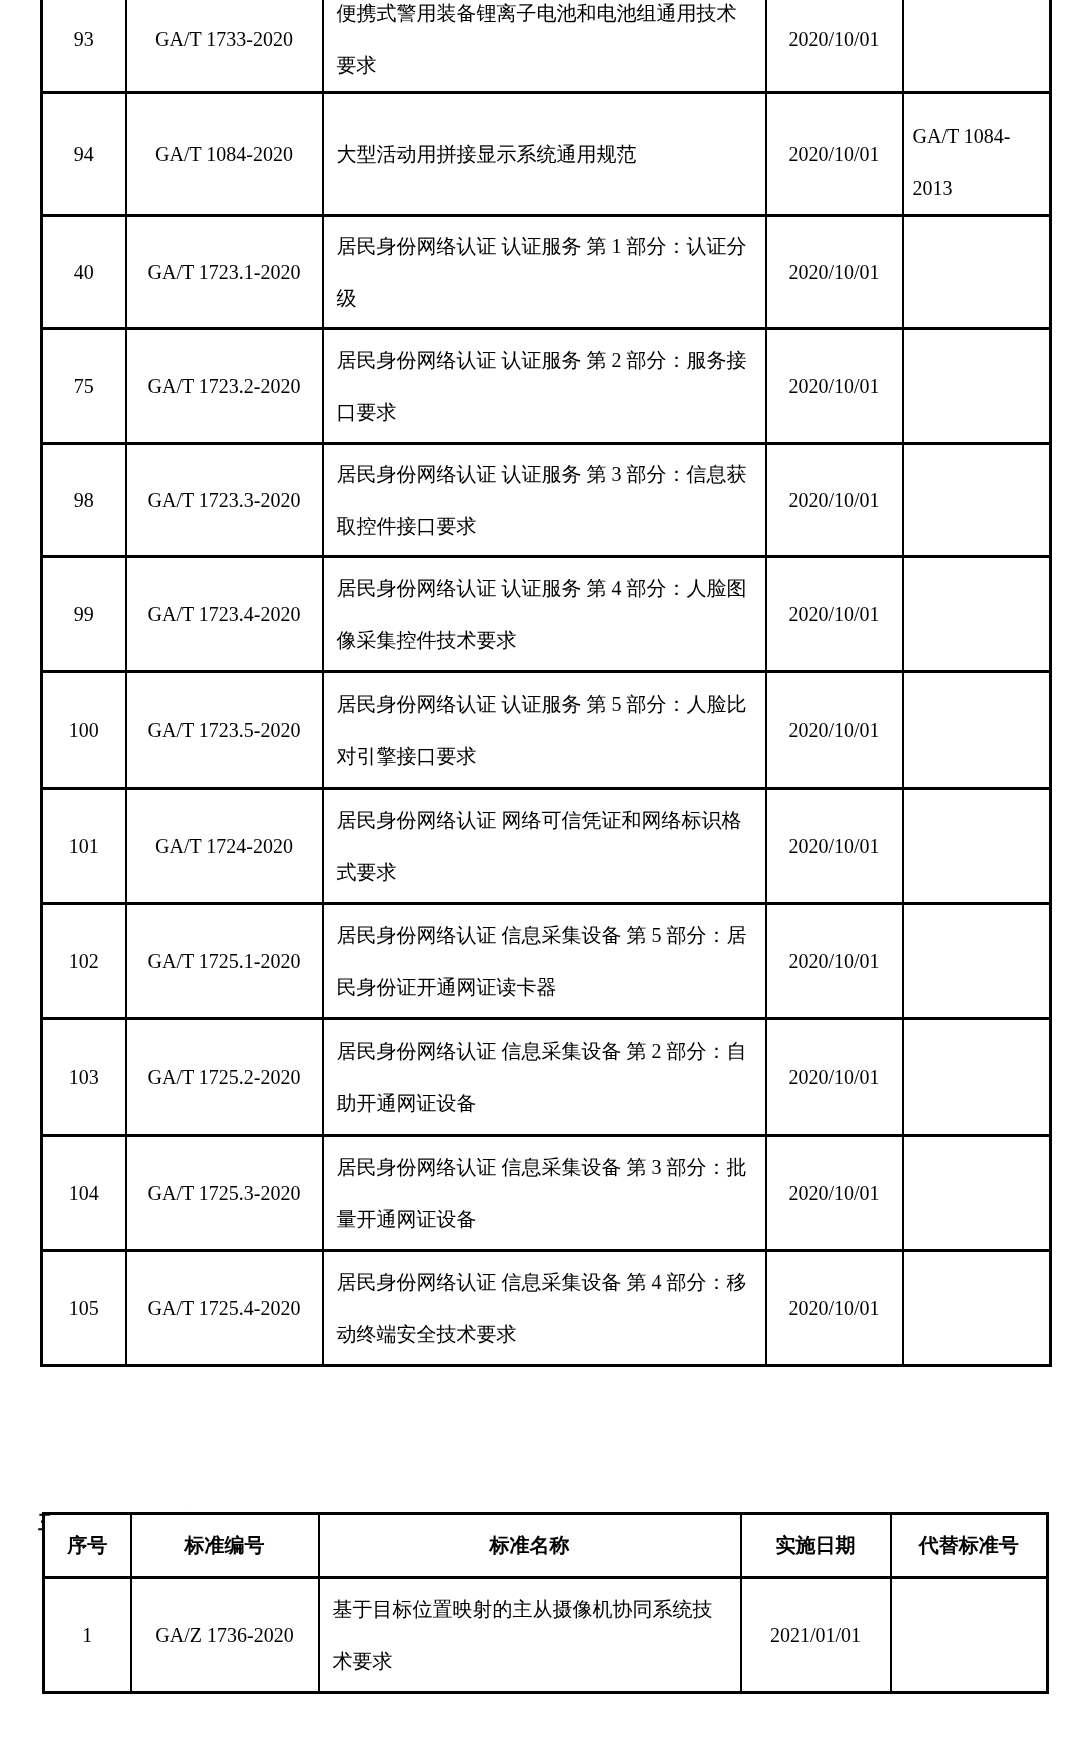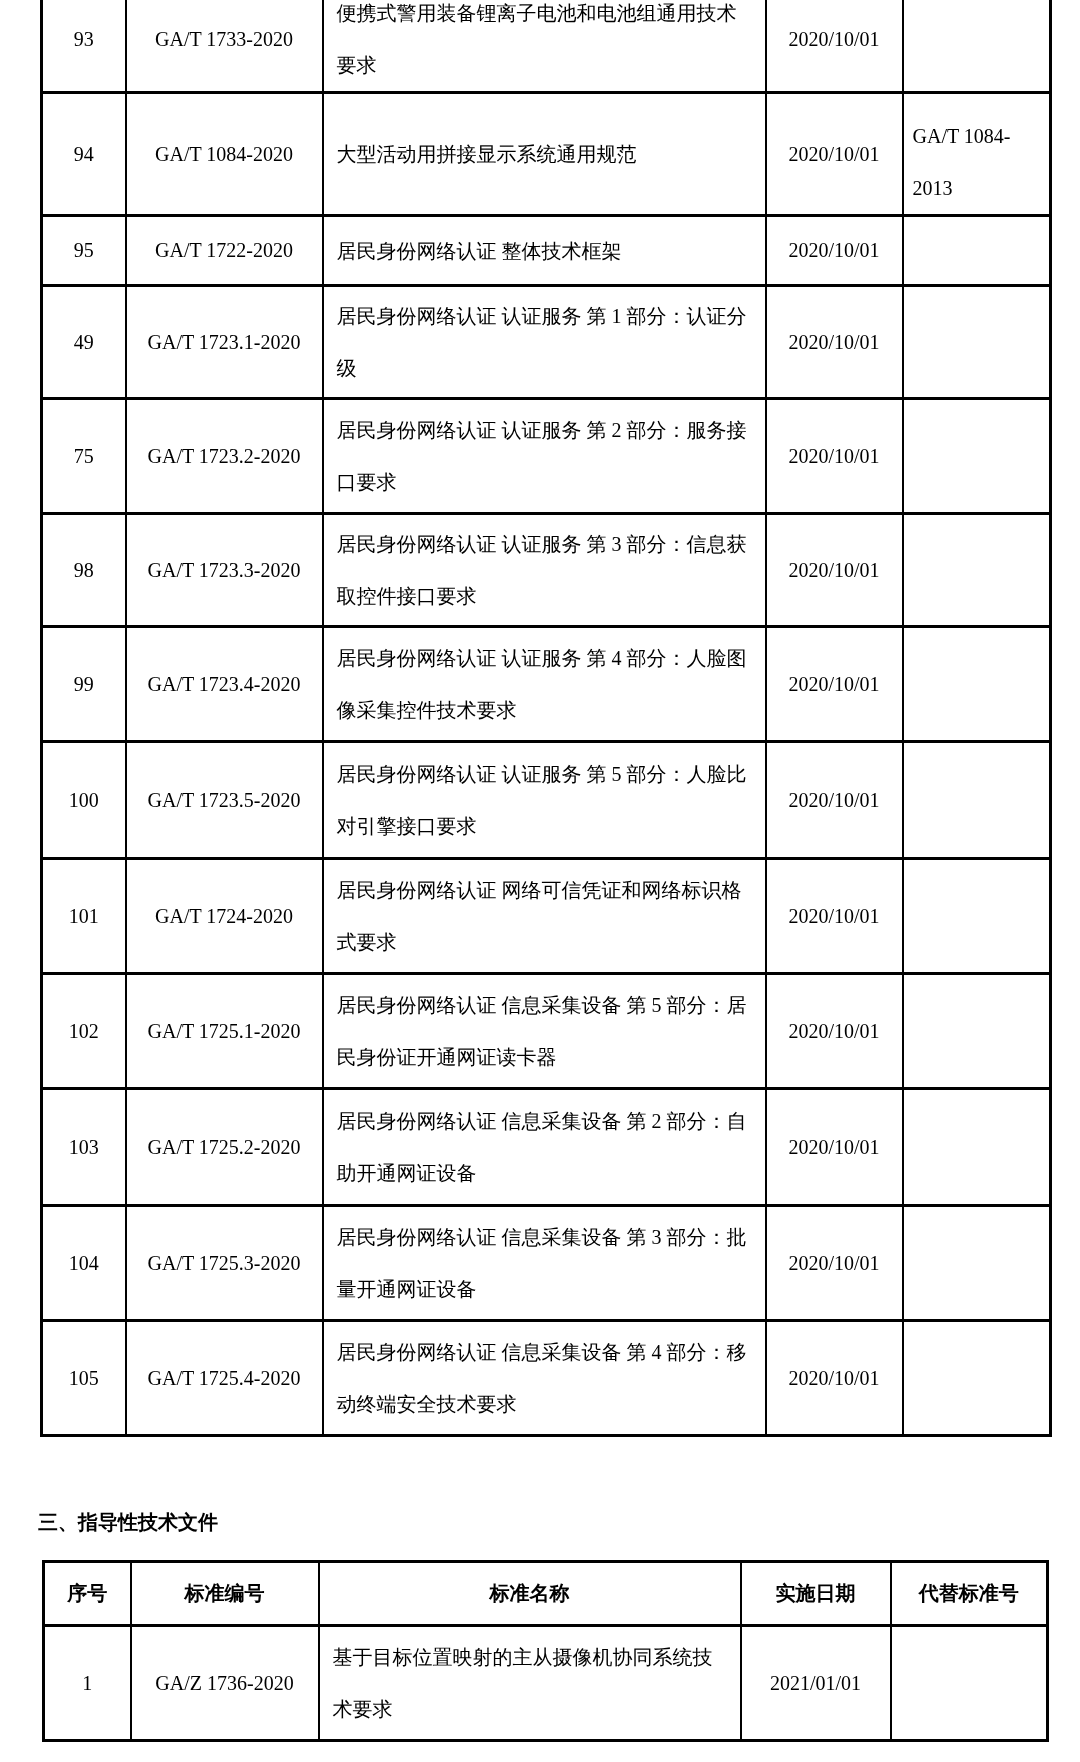--- a/index.html
+++ b/index.html
@@ -20,21 +20,21 @@
   table.std-table td, table.std-table th {
     border-left:2px solid #000000;
     border-right:2px solid #000000;
     border-top:3px solid #000000;
     border-bottom:3px solid #000000;
     overflow:hidden;
     font-size:20px;
     color:#000000;
   }
   .t1 { position:absolute; left:40px; top:-16px; width:1009px; }
-  .t2 { position:absolute; left:42px; top:1560px; width:1004px;border-radius:19px; }
+  .t2 { position:absolute; left:42px; top:1512px; width:1004px;border-radius:19px; }
 
   td.c-no   { text-align:center; vertical-align:middle; }
   td.c-code { text-align:center; vertical-align:middle; padding:0 4px; }
   td.c-name { text-align:left; vertical-align:middle; padding:0 10px 0 13px; line-height:52px; }
   td.c-date { text-align:center; vertical-align:middle; }
   td.c-rep  { text-align:left; vertical-align:middle; padding:16px 6px 0 9px; line-height:52px; }
 
   .t2 th {
     font-family:"Liberation Sans", sans-serif;
     font-weight:bold;
@@ -75,29 +75,22 @@
         <td class="c-date">2020/10/01</td>
         <td class="c-rep"></td>
       </tr>
       <tr style="height:119px">
         <td class="c-no">94</td>
         <td class="c-code">GA/T 1084-2020</td>
         <td class="c-name">大型活动用拼接显示系统通用规范</td>
         <td class="c-date">2020/10/01</td>
         <td class="c-rep">GA/T 1084-2013</td>
       </tr>
-      <tr style="height:70px">
-        <td class="c-no">95</td>
-        <td class="c-code">GA/T 1722-2020</td>
-        <td class="c-name">居民身份网络认证 整体技术框架</td>
-        <td class="c-date">2020/10/01</td>
-        <td class="c-rep"></td>
-      </tr>
       <tr style="height:113px">
-        <td class="c-no">49</td>
+        <td class="c-no">40</td>
         <td class="c-code">GA/T 1723.1-2020</td>
         <td class="c-name">居民身份网络认证 认证服务 第 1 部分：认证分级</td>
         <td class="c-date">2020/10/01</td>
         <td class="c-rep"></td>
       </tr>
       <tr style="height:115px">
         <td class="c-no">75</td>
         <td class="c-code">GA/T 1723.2-2020</td>
         <td class="c-name">居民身份网络认证 认证服务 第 2 部分：服务接口要求</td>
         <td class="c-date">2020/10/01</td>

